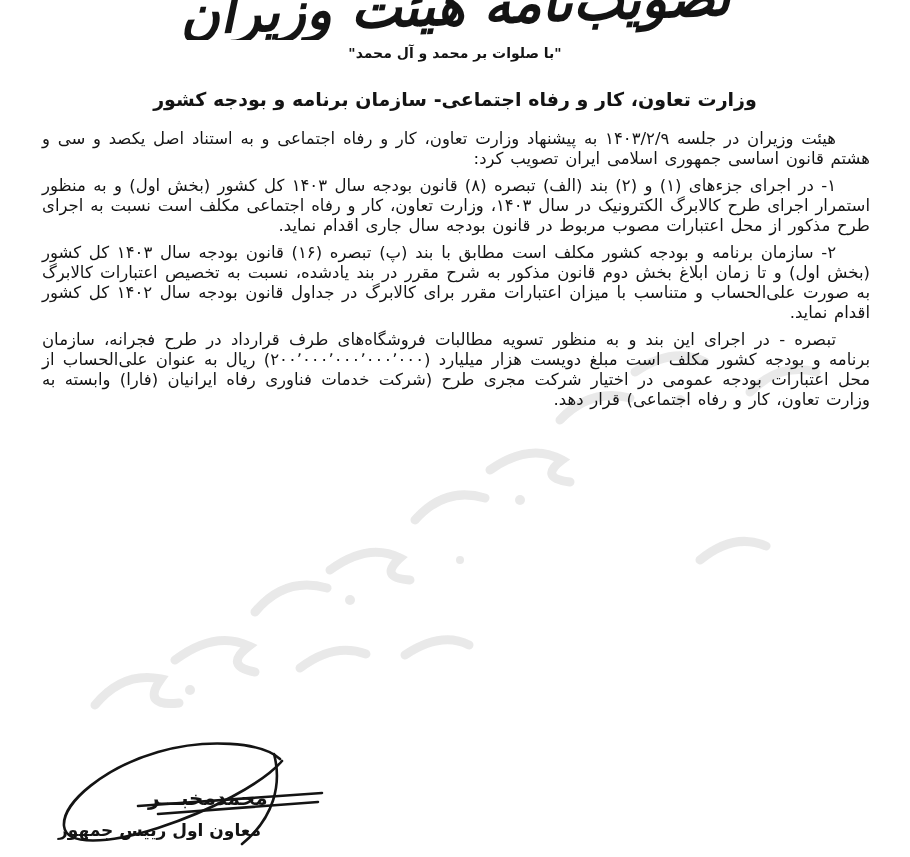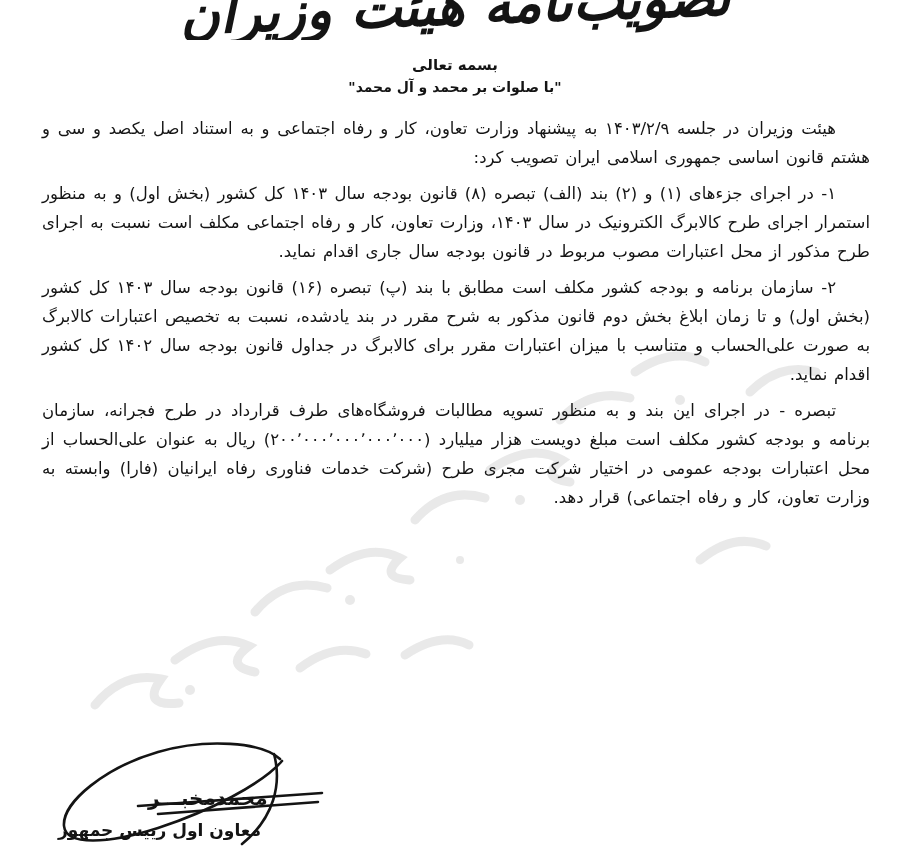--- a/index.html
+++ b/index.html
@@ -31,21 +31,21 @@
   .bismillah  { margin-top:16px; font-size:15px; font-weight:bold; }
   .salutation { margin-top:5px;  font-size:14px; font-weight:bold; }
   .addressee  {
     margin:27px 0 0 0; text-align:center;
     font-size:19px; font-weight:bold;
   }
 
   
   .doc-main { margin:19px 40px 0 42px; }
   .para {
-    font-size:16.5px; line-height:29px;
+    font-size:16.5px; line-height:20px;
     text-align:justify; text-align-last:right;
     text-indent:34px;
     margin:0 0 7px 0;
     word-spacing:1.5px;
   }
 
   
   .signature { position:absolute; left:30px; top:736px; width:320px; height:121px; z-index:2; }
   .sig-name  {
     position:absolute; left:118px; top:50px;
@@ -87,24 +87,24 @@
       <circle cx="460" cy="560" r="4"></circle>
     </g>
   </svg>
 
   <div class="layer-content">
 
     <header class="doc-header">
       <div class="callig-wrap">
         <span class="callig">تصویب‌نامه هیئت وزیران</span>
       </div>
-      <div class="bismillah">بسمه تعالی</div>
       <div class="salutation">"با صلوات بر محمد و آل محمد"</div>
     </header>
 
+    <h1 class="addressee">وزارت تعاون، کار و رفاه اجتماعی- سازمان برنامه و بودجه کشور</h1>
 
     <main class="doc-main">
       <p class="para">هیئت وزیران در جلسه ۱۴۰۳/۲/۹ به پیشنهاد وزارت تعاون، کار و رفاه اجتماعی و به استناد اصل یکصد و سی و هشتم قانون اساسی جمهوری اسلامی ایران تصویب کرد:</p>
       <p class="para">۱- در اجرای جزءهای (۱) و (۲) بند (الف) تبصره (۸) قانون بودجه سال ۱۴۰۳ کل کشور (بخش اول) و به منظور استمرار اجرای طرح کالابرگ الکترونیک در سال ۱۴۰۳، وزارت تعاون، کار و رفاه اجتماعی مکلف است نسبت به اجرای طرح مذکور از محل اعتبارات مصوب مربوط در قانون بودجه سال جاری اقدام نماید.</p>
       <p class="para">۲- سازمان برنامه و بودجه کشور مکلف است مطابق با بند (پ) تبصره (۱۶) قانون بودجه سال ۱۴۰۳ کل کشور (بخش اول) و تا زمان ابلاغ بخش دوم قانون مذکور به شرح مقرر در بند یادشده، نسبت به تخصیص اعتبارات کالابرگ به صورت علی‌الحساب و متناسب با میزان اعتبارات مقرر برای کالابرگ در جداول قانون بودجه سال ۱۴۰۲ کل کشور اقدام نماید.</p>
       <p class="para">تبصره - در اجرای این بند و به منظور تسویه مطالبات فروشگاه‌های طرف قرارداد در طرح فجرانه، سازمان برنامه و بودجه کشور مکلف است مبلغ دویست هزار میلیارد (۲۰۰٬۰۰۰٬۰۰۰٬۰۰۰٬۰۰۰) ریال به عنوان علی‌الحساب از محل اعتبارات بودجه عمومی در اختیار شرکت مجری طرح (شرکت خدمات فناوری رفاه ایرانیان (فارا) وابسته به وزارت تعاون، کار و رفاه اجتماعی) قرار دهد.</p>
     </main>
 
     <div class="signature">
       <div class="sig-name">محمدمخبـــر</div>

